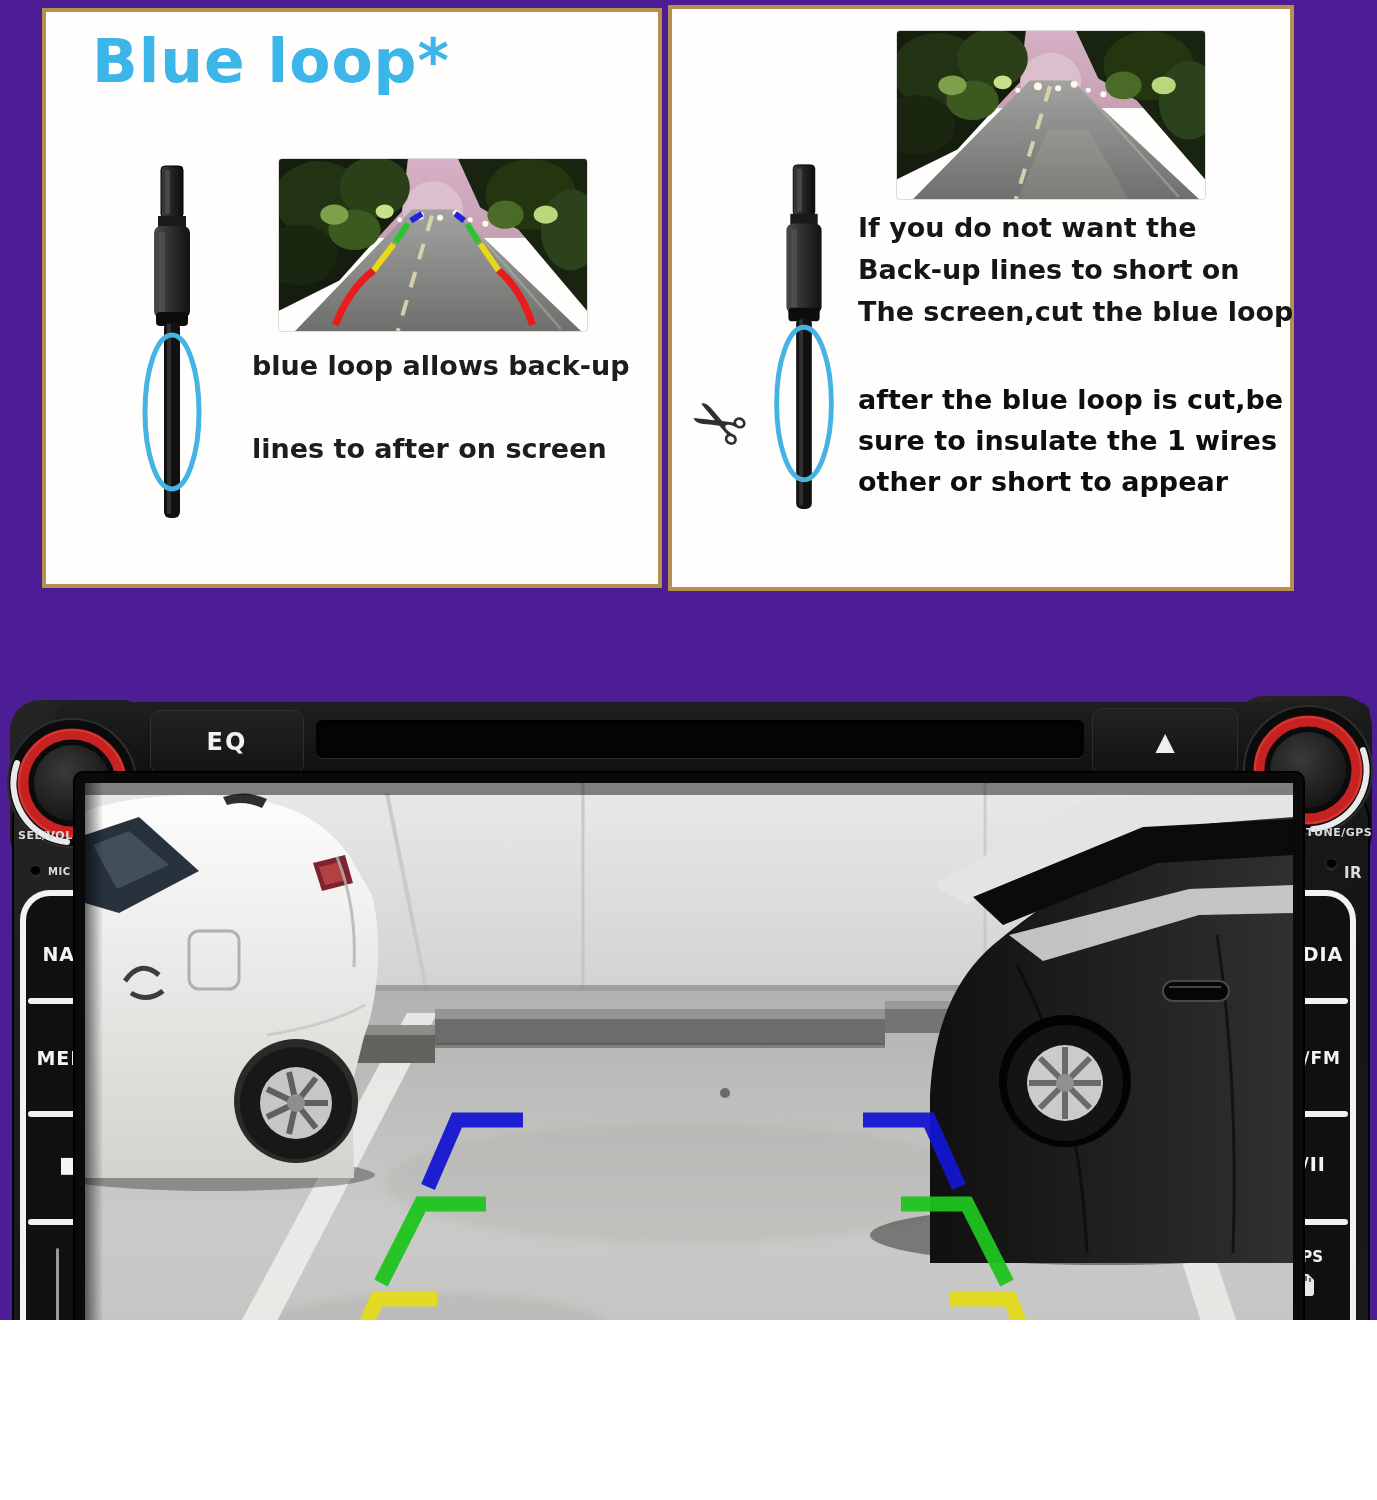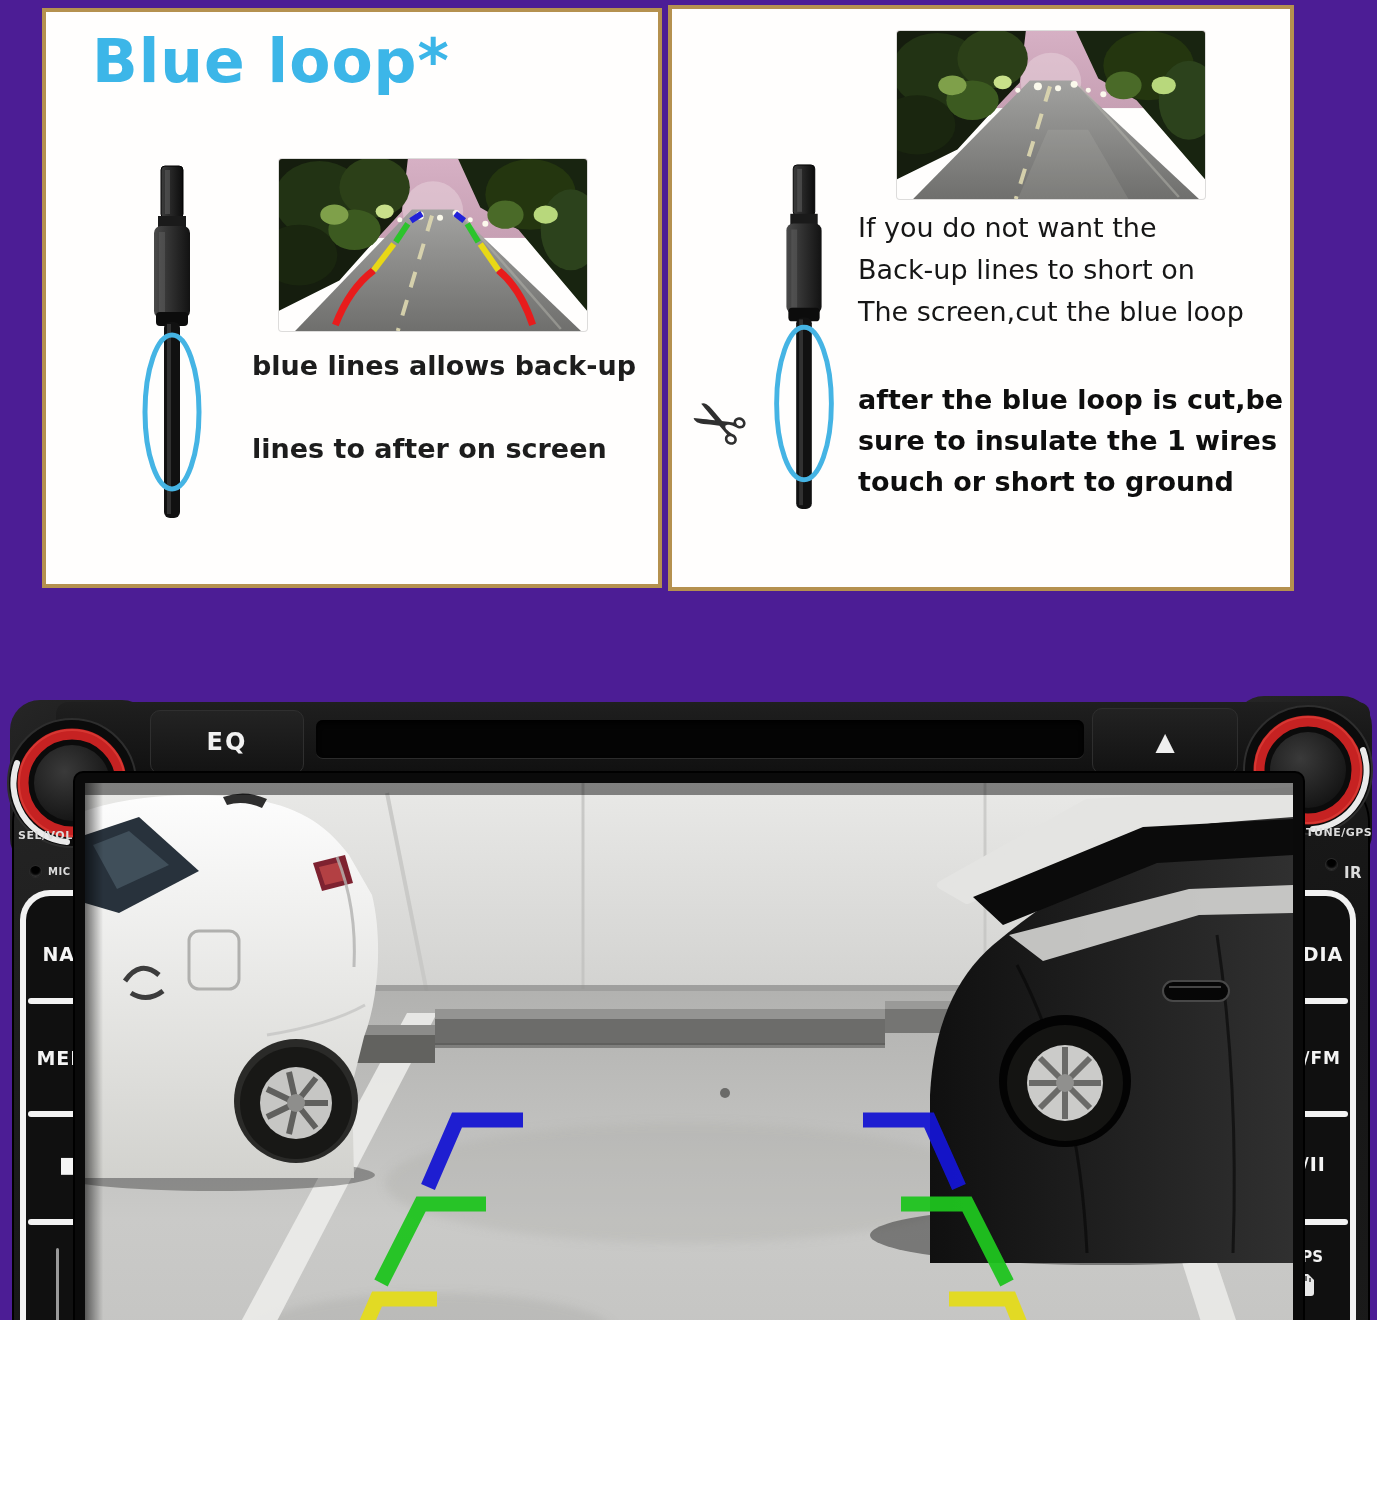--- a/index.html
+++ b/index.html
@@ -14,21 +14,21 @@
   .cam{position:absolute;border-radius:3px;overflow:hidden;box-shadow:0 0 0 1px #00000022;}
   .cam svg{display:block;width:100%;height:100%;}
   .cam-a{left:233px;top:147px;width:308px;height:172px;}
   .cam-b{left:225px;top:22px;width:308px;height:168px;}
   .wire{position:absolute;}
   .wire-a{left:86px;top:150px;width:80px;height:360px;}
   .wire-b{left:92px;top:152px;width:80px;height:352px;}
   .caption{position:absolute;left:206px;width:400px;margin:0;font-size:27px;font-weight:600;color:#1d1d1d;}
   .caption-1{top:338px;}
   .caption-2{top:421px;}
-  .note-block{position:absolute;left:186px;top:198px;margin:0;font-size:27px;font-weight:400;color:#161616;line-height:42px;}
+  .note-block{position:absolute;left:186px;top:198px;margin:0;font-size:27px;font-weight:700;color:#161616;line-height:42px;}
   .warn-block{position:absolute;left:186px;top:370px;margin:0;font-size:27px;font-weight:800;color:#0e0e0e;line-height:41px;}
   .tline{display:block;white-space:nowrap;}
   .scissors{position:absolute;left:18px;top:382px;font-size:66px;color:#2f2f2f;transform:scaleX(-1) rotate(-28deg);line-height:1;}
 
   
   .unit{position:absolute;left:10px;top:696px;width:1362px;height:802px;}
   .knob-tab{position:absolute;background:linear-gradient(145deg,#262626,#101010);border-radius:30px;}
   .tab-left{left:0;top:4px;width:142px;height:168px;}
   .tab-right{left:1224px;top:0;width:138px;height:168px;}
   .top-bar{position:absolute;left:46px;top:6px;width:1314px;height:74px;background:linear-gradient(#1f1f1f,#101010);border-radius:12px;}
@@ -136,21 +136,21 @@
           <path d="M94,110 L114,84" stroke="#e8d816" stroke-width="6"></path>
           <path d="M218,110 L200,84" stroke="#e8d816" stroke-width="6"></path>
           <path d="M116,82 L128,64" stroke="#2cc42c" stroke-width="6"></path>
           <path d="M198,82 L187,64" stroke="#2cc42c" stroke-width="6"></path>
           <path d="M131,61 L142,54" stroke="#2222d8" stroke-width="6"></path>
           <path d="M184,61 L175,54" stroke="#2222d8" stroke-width="6"></path>
         </g>
       </svg>
     </div>
 
-    <p class="caption caption-1">blue lines allows back-up</p>
+    <p class="caption caption-1">blue loop allows back-up</p>
     <p class="caption caption-2">lines to after on screen</p>
   </section>
 
   <section class="panel panel-right">
     <div class="cam cam-b">
       <svg viewBox="0 0 306 170" preserveAspectRatio="none">
         <rect x="0" y="0" width="306" height="78" fill="url(#skyg)"></rect>
         <circle cx="153" cy="52" r="30" fill="#ead6de" opacity=".5"></circle>
         <polygon points="132,50 174,50 300,170 16,170" fill="url(#roadg)"></polygon>
         <polygon points="0,0 128,0 122,52 96,80 60,120 0,150" fill="#151d0e"></polygon>
@@ -195,21 +195,21 @@
     <span class="scissors">✂</span>
 
     <div class="note-block">
       <span class="tline">If you do not want the</span>
       <span class="tline">Back-up lines to short on</span>
       <span class="tline">The screen,cut the blue loop</span>
     </div>
     <div class="warn-block">
       <span class="tline">after the blue loop is cut,be</span>
       <span class="tline">sure to insulate the 1 wires</span>
-      <span class="tline">touch or short to ground</span>
+      <span class="tline">other or short to appear</span>
     </div>
   </section>
 
   <div class="unit">
     <div class="knob-tab tab-left"></div>
     <div class="knob-tab tab-right"></div>
     <div class="top-bar"></div>
     <div class="unit-body"></div>
 
     <div class="eq-btn">

